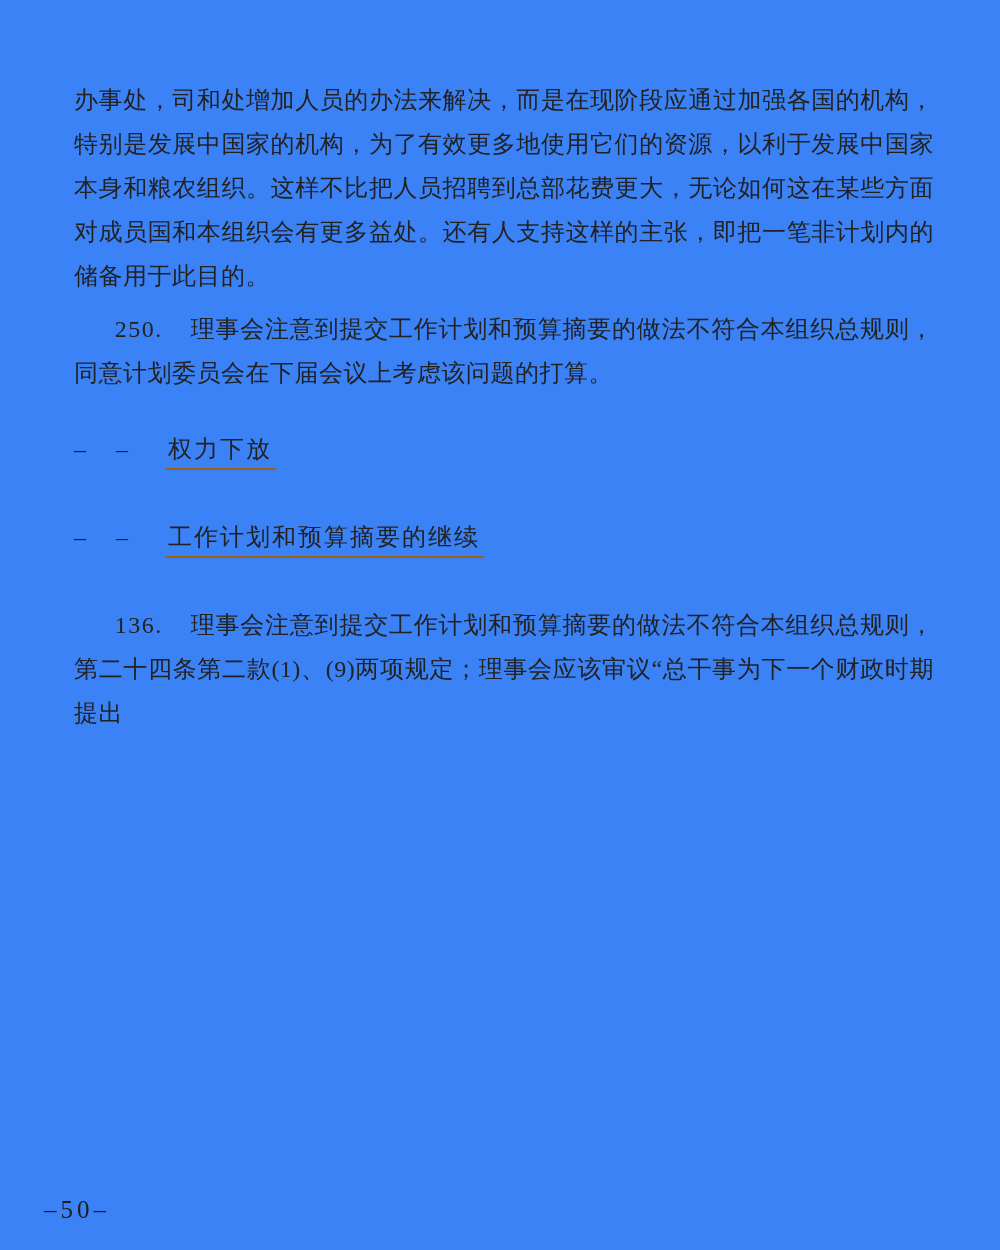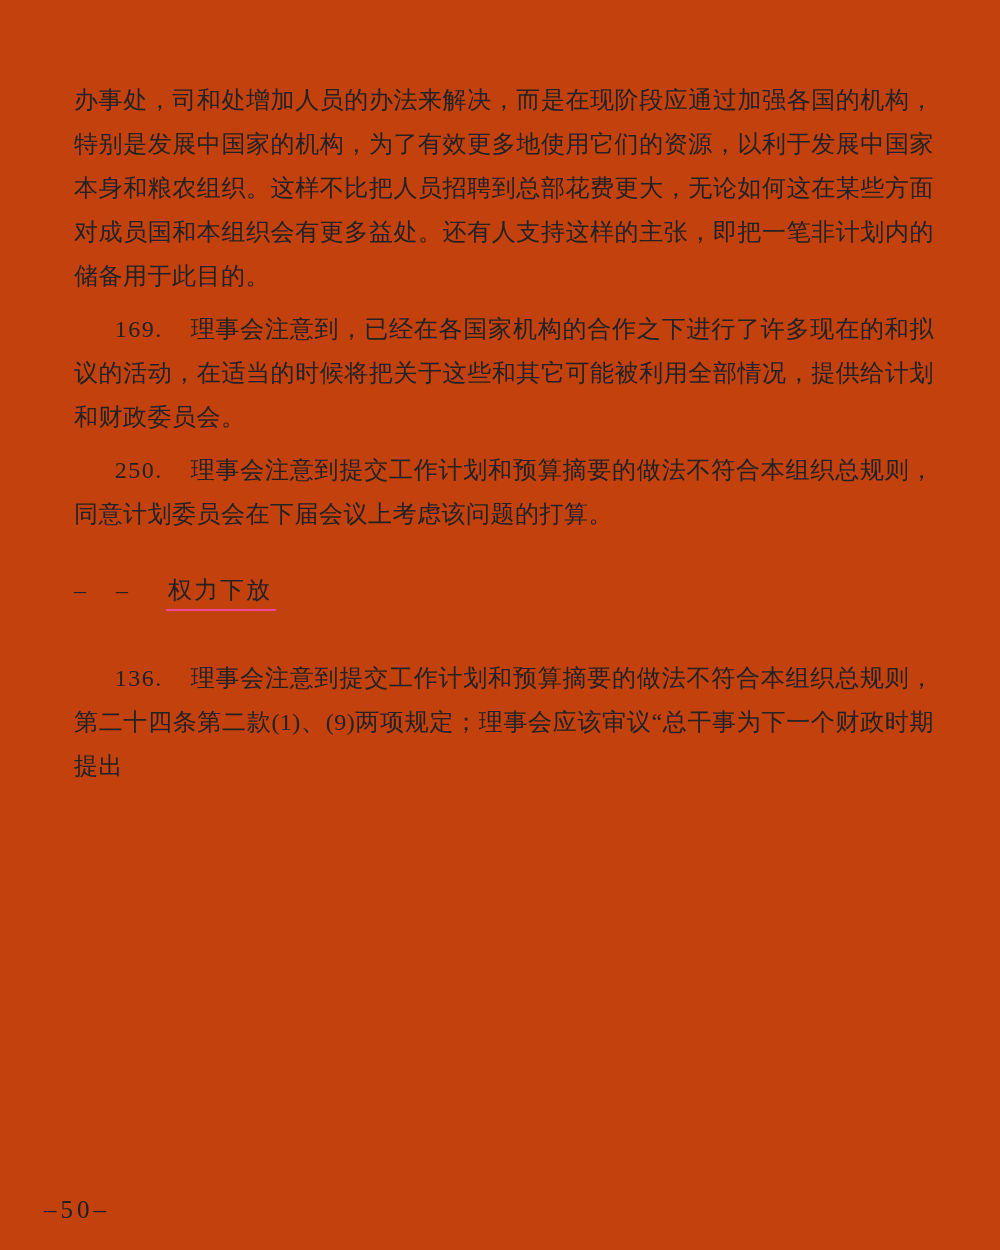--- a/index.html
+++ b/index.html
@@ -5,21 +5,21 @@
   html, body {
     margin: 0;
     padding: 0;
     background: #ffffff;
   }
   .page {
     position: relative;
     width: 1000px;
     height: 1250px;
     box-sizing: border-box;
-    background: #c2410c;
+    background: #3b82f6;
     color: #222222;
     font-family: "Liberation Serif", "DejaVu Serif", serif;
     padding: 78px 66px 0 74px;
     overflow: hidden;
   }
   .para {
     font-size: 24px;
     line-height: 44px;
     text-align: justify;
     margin: 0 0 9px 0;
@@ -37,21 +37,21 @@
     font-size: 24px;
     line-height: 44px;
     margin: 32px 0 44px 0;
     white-space: nowrap;
   }
   .heading .dash {
     letter-spacing: 12px;
     margin-right: 26px;
   }
   .heading .htitle {
-    border-bottom: 2px solid #ec4899;
+    border-bottom: 2px solid #a16207;
     padding: 0 4px 6px 2px;
     letter-spacing: 2px;
   }
   .footer {
     position: absolute;
     left: 0;
     bottom: 26px;
     width: 100%;
     text-align: left;
     font-size: 25px;
@@ -60,28 +60,30 @@
     padding-left: 44px;
   }
 </style>
 </head>
 <body>
 
 <div class="page">
 
   <p class="para"><span>办事处，司和处增加人员的办法来解决，而是在现阶段应通过加强各国的机构，特别是发展中国家的机构，为了有效更多地使用它们的资源，以利于发展中国家本身和粮农组织。这样不比把人员招聘到总部花费更大，无论如何这在某些方面对成员国和本组织会有更多益处。还有人支持这样的主张，即把一笔非计划内的储备用于此目的。</span></p>
 
-  <p class="para numbered"><span class="pnum">169.</span><span>理事会注意到，已经在各国家机构的合作之下进行了许多现在的和拟议的活动，在适当的时候将把关于这些和其它可能被利用全部情况，提供给计划和财政委员会。</span></p>
 
   <p class="para numbered"><span class="pnum">250.</span><span>理事会注意到提交工作计划和预算摘要的做法不符合本组织总规则，同意计划委员会在下届会议上考虑该问题的打算。</span></p>
 
   <div class="heading">
     <span class="dash">– –</span><span class="htitle">权力下放</span>
   </div>
 
 
 
+  <div class="heading">
+    <span class="dash">– –</span><span class="htitle">工作计划和预算摘要的继续</span>
+  </div>
 
   <p class="para numbered"><span class="pnum">136.</span><span>理事会注意到提交工作计划和预算摘要的做法不符合本组织总规则，第二十四条第二款(1)、(9)两项规定；理事会应该审议“总干事为下一个财政时期提出</span></p>
 
   <div class="footer">–50–</div>
 
 </div>
 
 </body></html>

